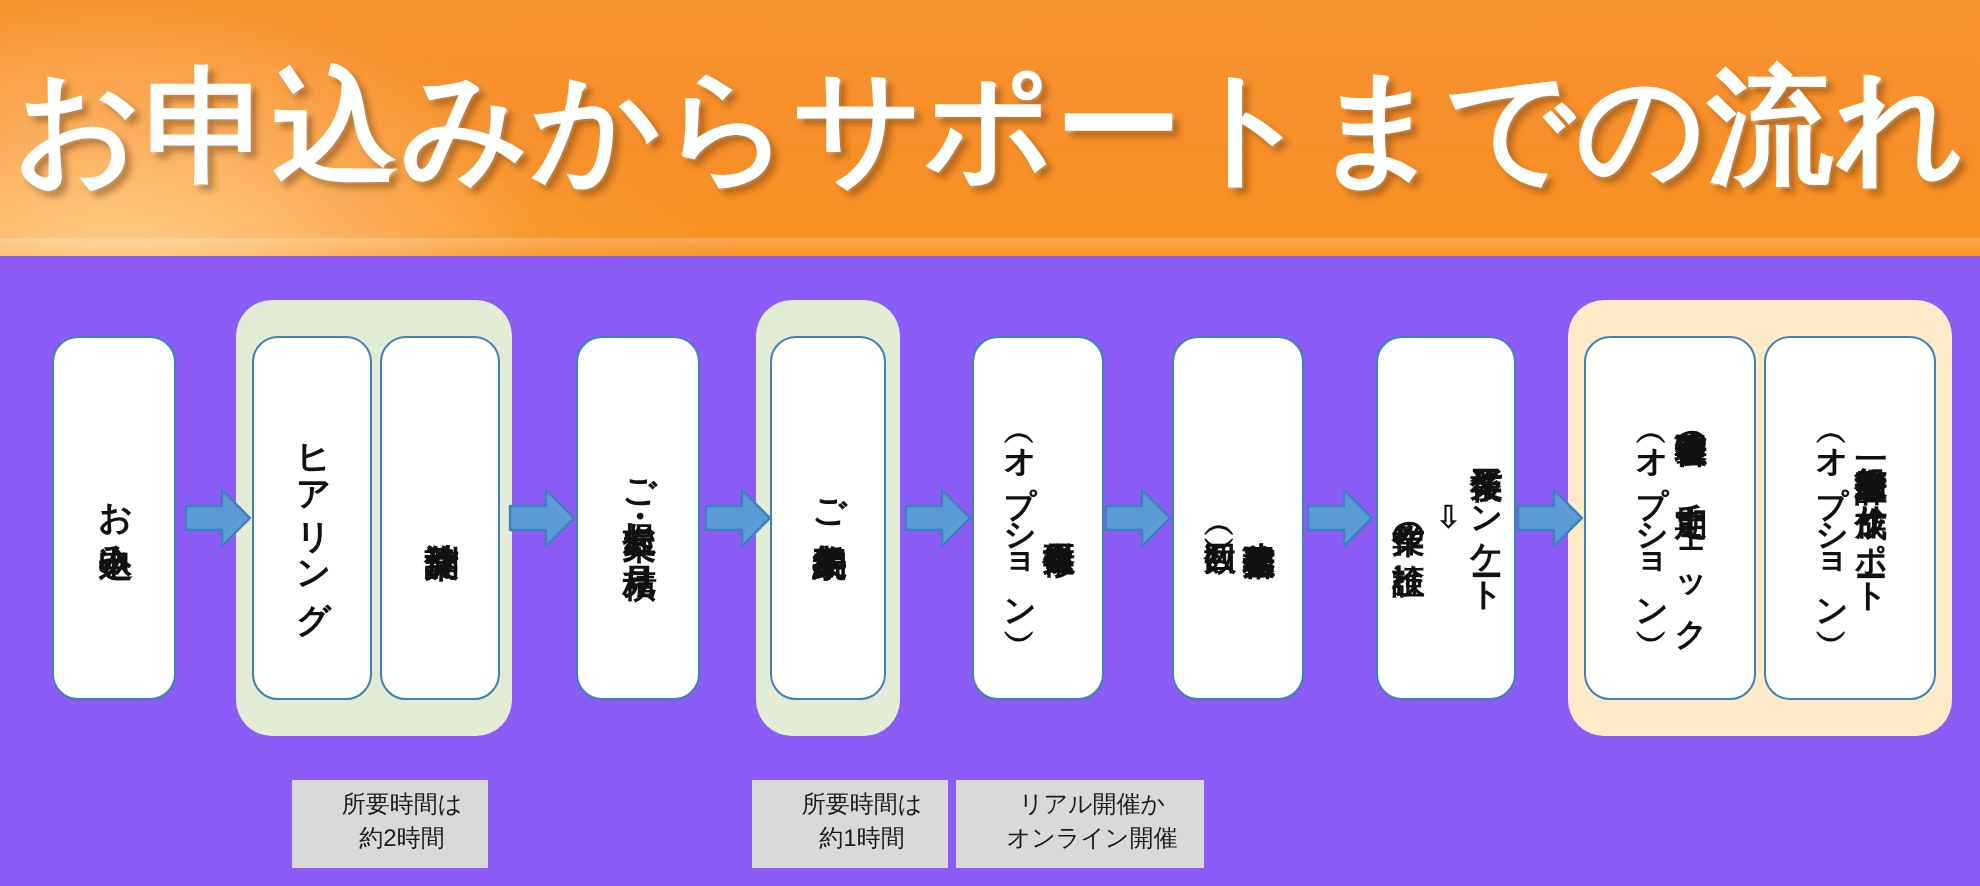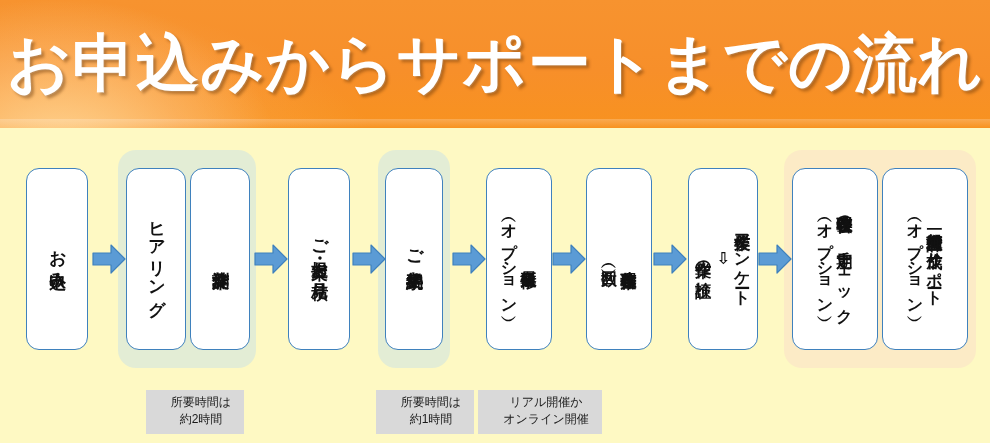--- a/index.html
+++ b/index.html
@@ -13,21 +13,21 @@
     height: 443px;
     overflow: hidden;
     font-family: "Liberation Sans", "DejaVu Sans", sans-serif;
     -webkit-font-smoothing: antialiased;
   }
 
   #page {
     position: relative;
     width: 990px;
     height: 443px;
-    background: #fef9c3;
+    background: #8b5cf6;
   }
 
   
   .banner {
     position: absolute;
     left: 0;
     top: 0;
     width: 990px;
     height: 128px;
     background:

